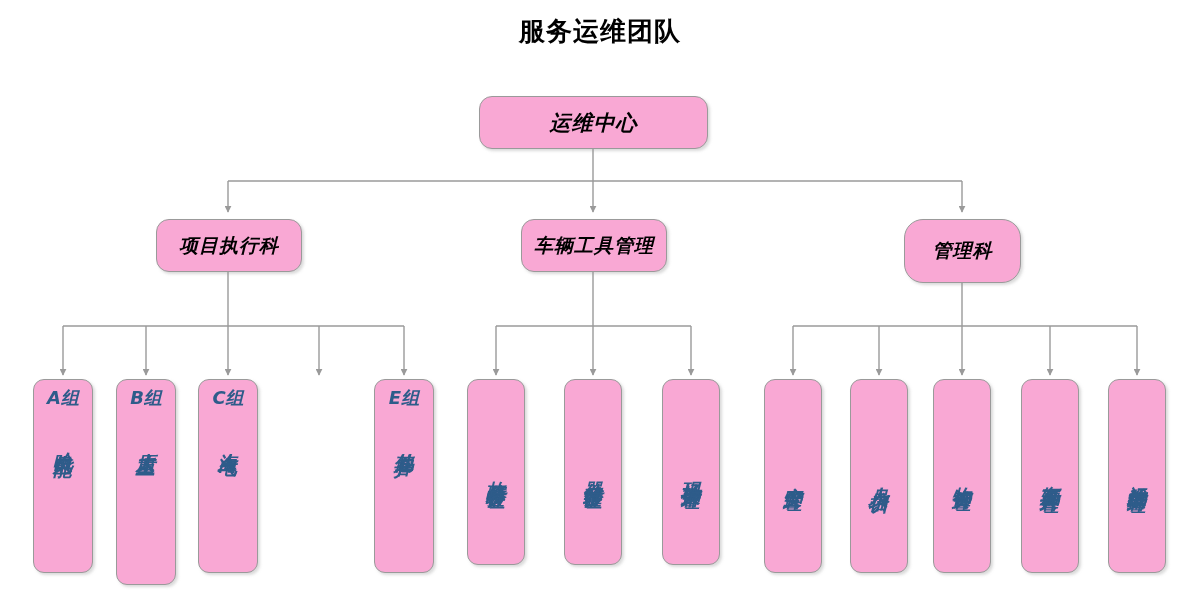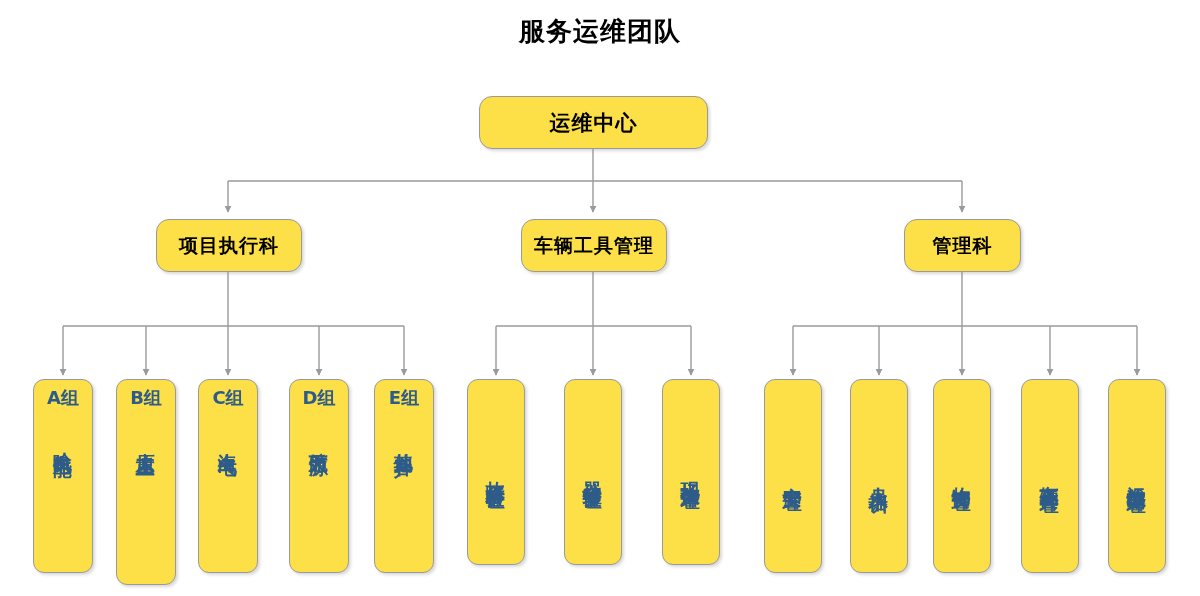--- a/index.html
+++ b/index.html
@@ -30,26 +30,27 @@
     position: absolute;
     left: 0;
     top: 0;
     width: 1200px;
     height: 596px;
     pointer-events: none;
   }
   .node {
     position: absolute;
     box-sizing: border-box;
-    background: #fde047;
+    background: #f9a8d4;
     border: 1.3px solid #9a9a9a;
     box-shadow: 2px 2px 3px rgba(150,150,150,0.35);
     display: flex;
     align-items: center;
     justify-content: center;
+    font-style: italic;
   }
   .node.root, .node.dept {
     border-radius: 13px;
     color: #000000;
     font-weight: bold;
   }
   .node.root {
     font-size: 21px;
     letter-spacing: 1px;
   }
@@ -135,39 +136,35 @@
   <div class="node root" style="left:479px; top:96px; width:229px; height:53px;">
     <span>运维中心</span>
   </div>
 
   <div class="node dept" style="left:156px; top:219px; width:146px; height:53px;">
     <span>项目执行科</span>
   </div>
   <div class="node dept" style="left:521px; top:219px; width:146px; height:53px;">
     <span>车辆工具管理</span>
   </div>
-  <div class="node dept" style="left:904px; top:219px; width:117px; height:53px;">
+  <div class="node dept" style="left:904px; top:219px; width:117px; height:64px;border-radius:19px;">
     <span>管理科</span>
   </div>
 
   <div class="node leaf" style="left:33px; top:379px; width:60px; height:194px;">
     <span class="leaf-code">A组</span>
     <span class="leaf-vtext">哈电风能</span>
   </div>
   <div class="node leaf" style="left:116px; top:379px; width:60px; height:206px;">
     <span class="leaf-code">B组</span>
     <span class="leaf-vtext">太原重工</span>
   </div>
   <div class="node leaf" style="left:198px; top:379px; width:60px; height:194px;">
     <span class="leaf-code">C组</span>
     <span class="leaf-vtext">上海电气</span>
-  </div>
-  <div class="node leaf" style="left:289px; top:379px; width:60px; height:194px;">
-    <span class="leaf-code">D组</span>
-    <span class="leaf-vtext">航天万源</span>
   </div>
   <div class="node leaf" style="left:374px; top:379px; width:60px; height:194px;">
     <span class="leaf-code">E组</span>
     <span class="leaf-vtext">其他客户</span>
   </div>
 
   <div class="node leaf vonly" style="left:467px; top:379px; width:58px; height:186px;">
     <span class="leaf-vtext">故障分析验证</span>
   </div>
   <div class="node leaf vonly" style="left:564px; top:379px; width:58px; height:186px;">

